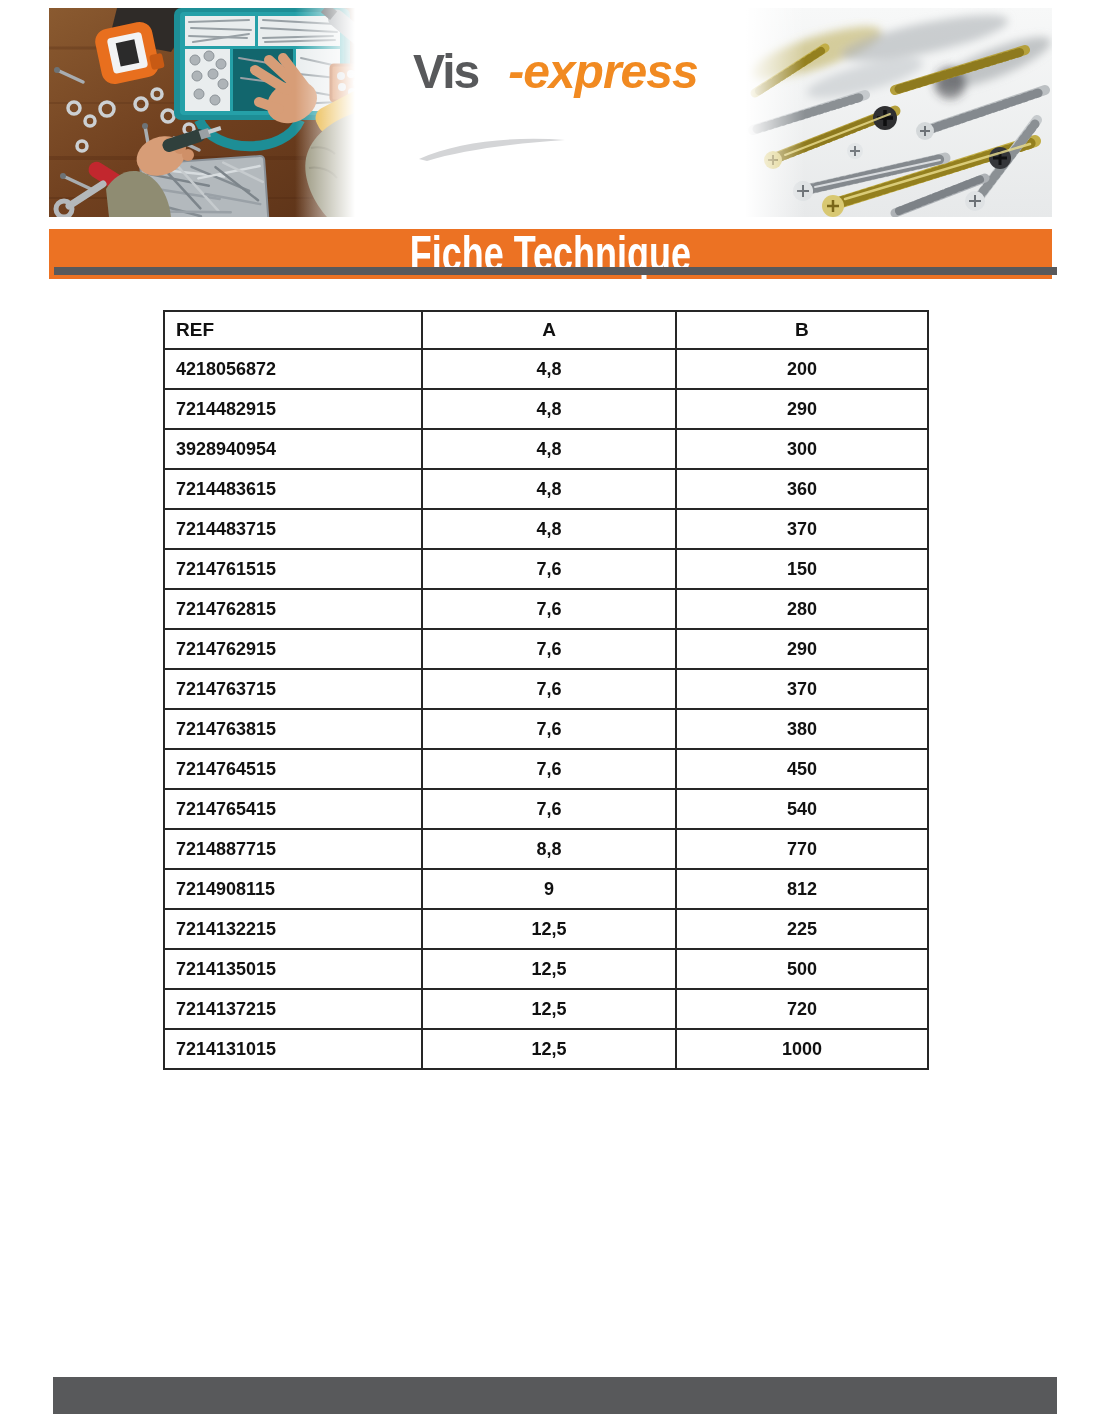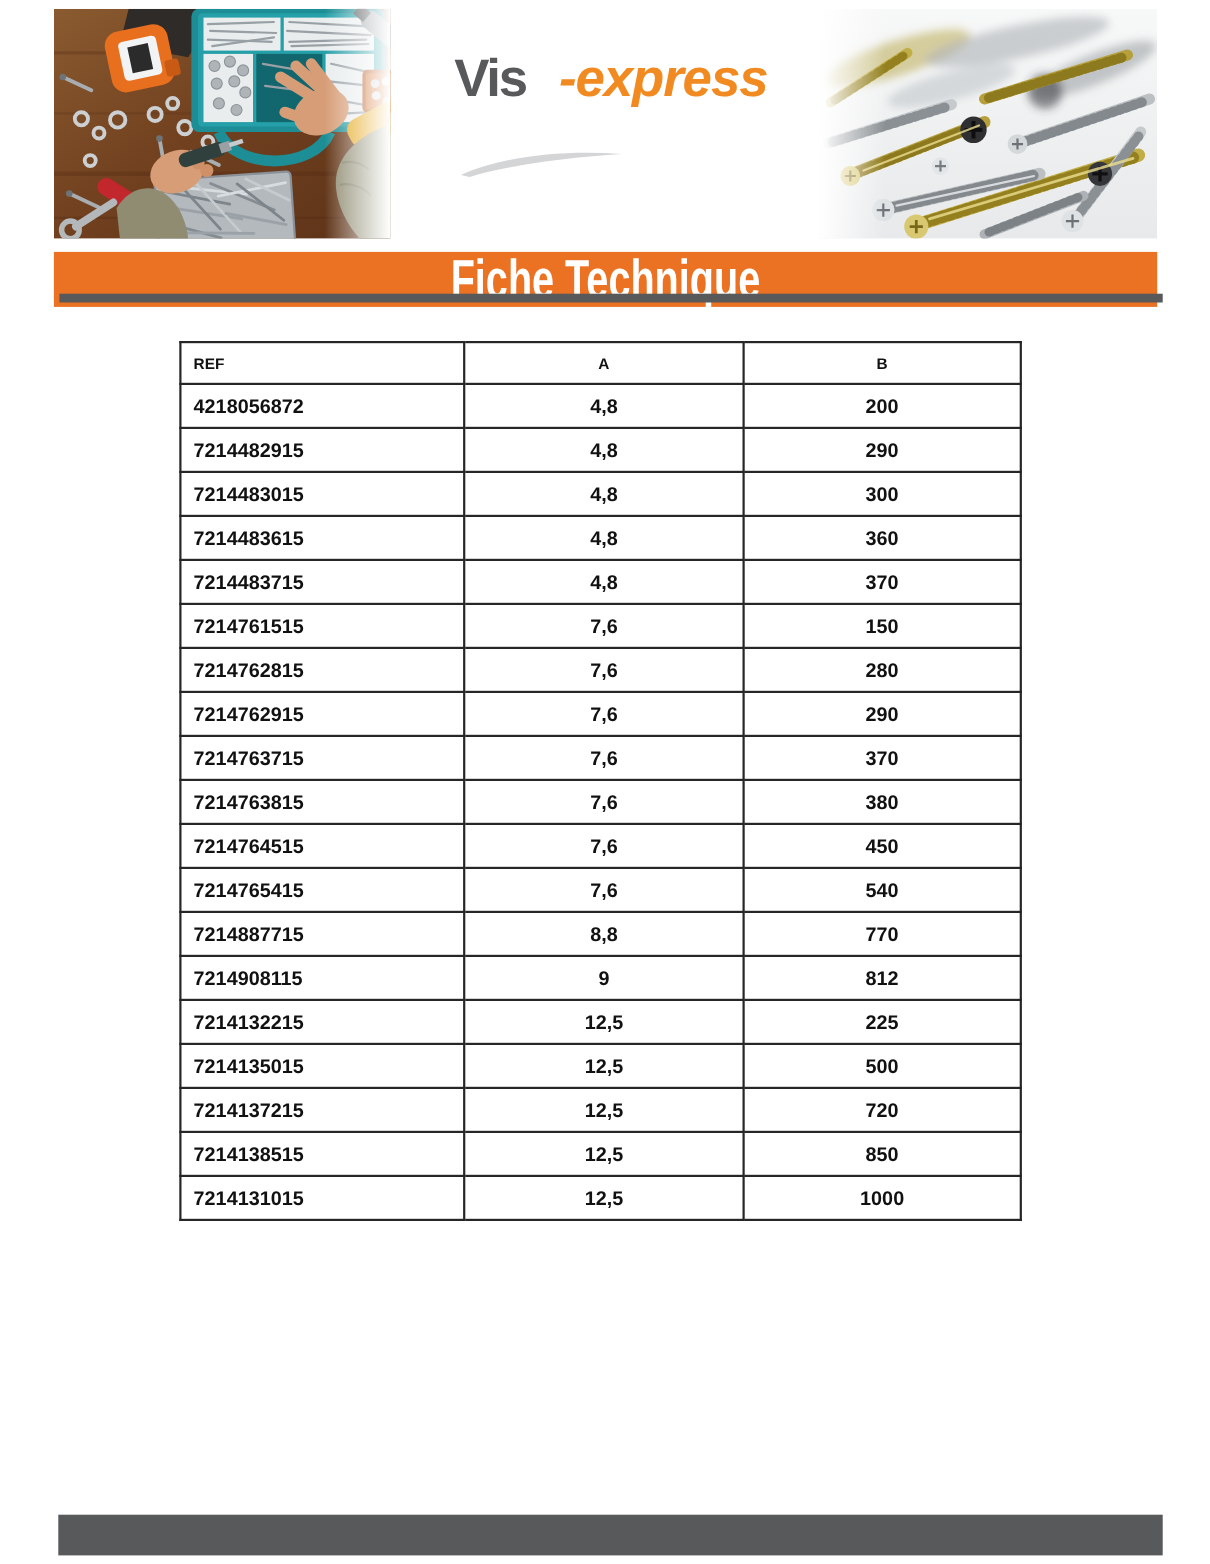--- a/index.html
+++ b/index.html
@@ -59,21 +59,21 @@
 
   
   table.spec{
     position:absolute;left:163px;top:310px;width:766px;
     border-collapse:collapse;table-layout:fixed;
   }
   table.spec th,table.spec td{
     border:2px solid var(--table-border);
     font-weight:bold;color:#111;background:#fff;
   }
-  table.spec th{height:38px;font-size:14px;}
+  table.spec th{height:38px;font-size:19px;}
   table.spec td{height:40px;font-size:18px;}
   .c-ref{width:33.8%;text-align:left;padding-left:11px;}
   .c-a{width:33.2%;text-align:center;}
   .c-b{width:33%;text-align:center;}
 
   
   .footer-bar{
     position:absolute;left:53px;top:1377px;width:1004px;height:37px;
     background:var(--bar-gray);
   }
@@ -346,21 +346,21 @@
     <td class="c-ref">4218056872</td>
     <td class="c-a">4,8</td>
     <td class="c-b">200</td>
   </tr>
         <tr>
     <td class="c-ref">7214482915</td>
     <td class="c-a">4,8</td>
     <td class="c-b">290</td>
   </tr>
         <tr>
-    <td class="c-ref">7214483015</td>
+    <td class="c-ref">3928940954</td>
     <td class="c-a">4,8</td>
     <td class="c-b">300</td>
   </tr>
         <tr>
     <td class="c-ref">7214483615</td>
     <td class="c-a">4,8</td>
     <td class="c-b">360</td>
   </tr>
         <tr>
     <td class="c-ref">7214483715</td>
@@ -421,25 +421,20 @@
     <td class="c-ref">7214135015</td>
     <td class="c-a">12,5</td>
     <td class="c-b">500</td>
   </tr>
         <tr>
     <td class="c-ref">7214137215</td>
     <td class="c-a">12,5</td>
     <td class="c-b">720</td>
   </tr>
         <tr>
-    <td class="c-ref">7214138515</td>
-    <td class="c-a">12,5</td>
-    <td class="c-b">850</td>
-  </tr>
-        <tr>
     <td class="c-ref">7214131015</td>
     <td class="c-a">12,5</td>
     <td class="c-b">1000</td>
   </tr>
       </tbody>
   </table>
 
   <div class="footer-bar"></div>
 </div>
 

